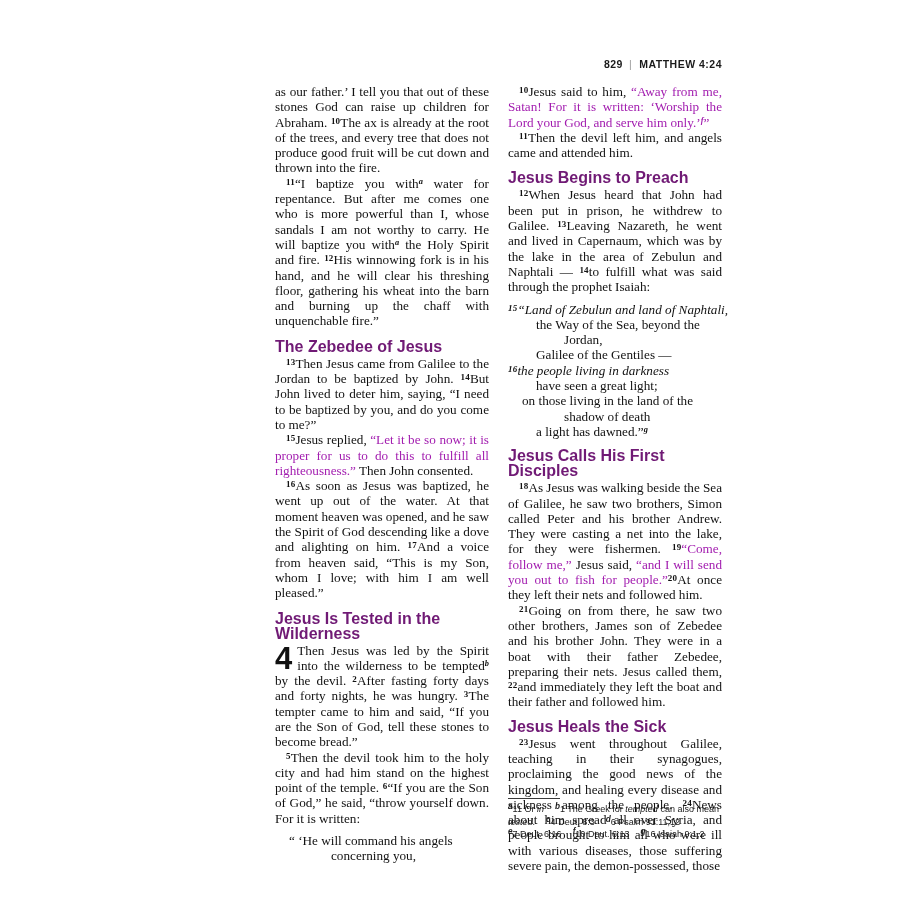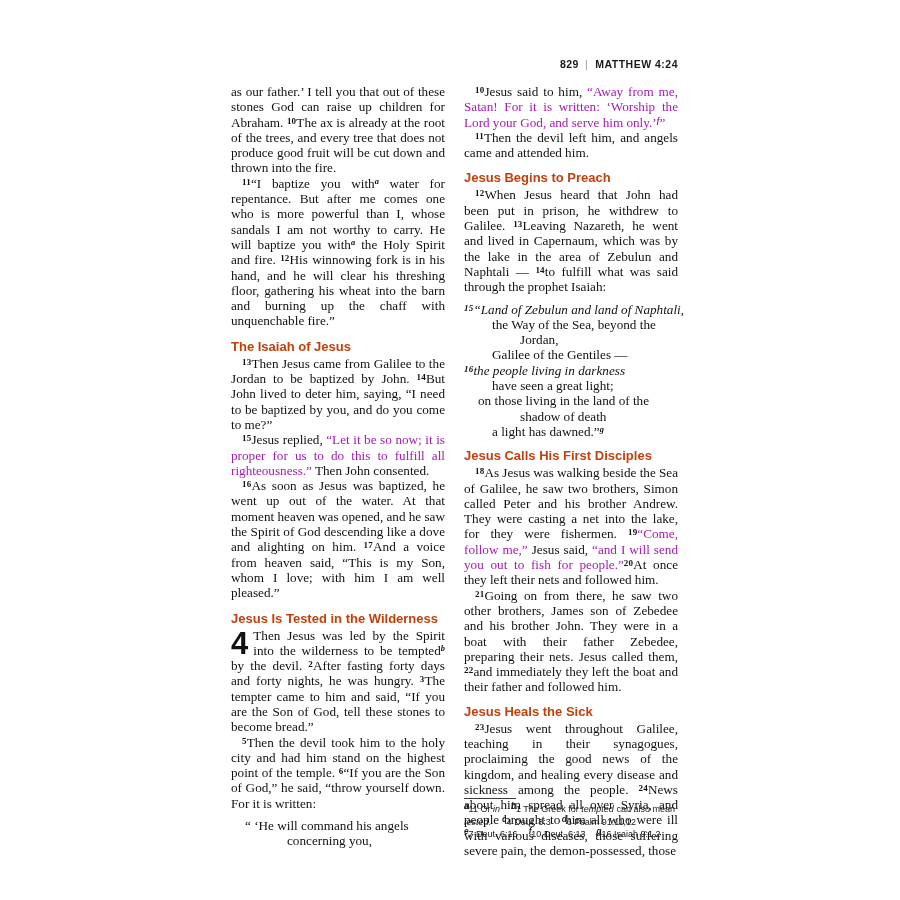--- a/index.html
+++ b/index.html
@@ -8,20 +8,21 @@
     background: #ffffff;
   }
   .page {
     position: relative;
     width: 756px;
     height: 900px;
     background: #ffffff;
     overflow: hidden;
     font-family: "Liberation Serif", "DejaVu Serif", serif;
     color: #111111;
+    margin-left: 44px;
   }
 
   
   .running-head {
     position: absolute;
     left: 231px;
     top: 58px;
     width: 447px;
     text-align: right;
     font-family: "Liberation Sans", "DejaVu Sans", sans-serif;
@@ -62,24 +63,24 @@
     text-indent: 11px;
     hyphens: manual;
     word-spacing: -0.1px;
   }
   p.v.noindent { text-indent: 0; }
 
   
   h2.sec {
     margin: 10px 0 2px 0;
     font-family: "Liberation Sans", "DejaVu Sans", sans-serif;
-    font-size: 13px;
+    font-size: 16px;
     font-weight: bold;
     line-height: 15px;
-    color: #c2410c;
+    color: #701a75;
   }
   h2.sec.tight { margin-top: 9px; }
 
   
   .vn {
     font-size: 9px;
     font-weight: bold;
     vertical-align: 0.38em;
     line-height: 0;
     letter-spacing: 0.2px;
@@ -160,21 +161,21 @@
   </div>
 
   <div class="columns">
 
     <div class="col col-left">
 
       <p class="v noindent"><span>as our father.’ I tell you that out of these stones God can raise up children for Abraham. </span><span class="vn">10</span><span>The ax is already at the root of the trees, and every tree that does not produce good fruit will be cut down and thrown into the fire.</span></p>
 
       <p class="v"><span class="vn">11</span><span>“I baptize you with</span><span class="fn">a</span><span> water for repentance. But after me comes one who is more powerful than I, whose sandals I am not worthy to carry. He will baptize you with</span><span class="fn">a</span><span> the Holy Spirit and fire. </span><span class="vn">12</span><span>His winnowing fork is in his hand, and he will clear his threshing floor, gathering his wheat into the barn and burning up the chaff with unquenchable fire.”</span></p>
 
-      <h2 class="sec">The Isaiah of Jesus</h2>
+      <h2 class="sec">The Zebedee of Jesus</h2>
 
       <p class="v"><span class="vn">13</span><span>Then Jesus came from Galilee to the Jordan to be baptized by John. </span><span class="vn">14</span><span>But John lived to deter him, saying, “I need to be baptized by you, and do you come to me?”</span></p>
 
       <p class="v"><span class="vn">15</span><span>Jesus replied, </span><span class="red">“Let it be so now; it is proper for us to do this to fulfill all righteousness.”</span><span> Then John consented.</span></p>
 
       <p class="v"><span class="vn">16</span><span>As soon as Jesus was baptized, he went up out of the water. At that moment heaven was opened, and he saw the Spirit of God descending like a dove and alighting on him. </span><span class="vn">17</span><span>And a voice from heaven said, “This is my Son, whom I love; with him I am well pleased.”</span></p>
 
       <h2 class="sec">Jesus Is Tested in the Wilderness</h2>
 
       <p class="v noindent chap-para"><span class="dropcap">4</span><span>Then Jesus was led by the Spirit into the wilderness to be tempted</span><span class="fn">b</span><span> by the devil. </span><span class="vn">2</span><span>After fasting forty days and forty nights, he was hungry. </span><span class="vn">3</span><span>The tempter came to him and said, “If you are the Son of God, tell these stones to become bread.”</span></p>

